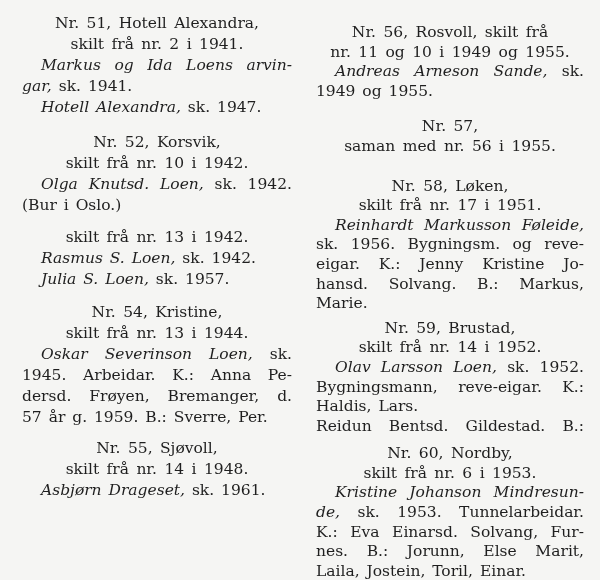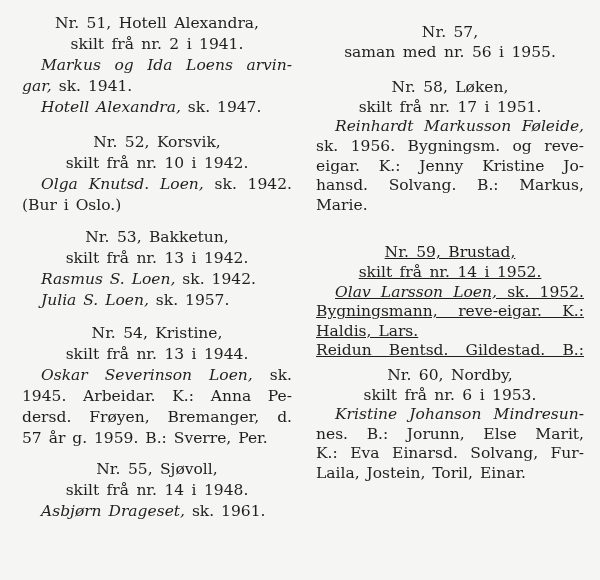--- a/index.html
+++ b/index.html
@@ -36,21 +36,21 @@
     padding-top: 23px;
     line-height: 19.6px;
   }
   .section { }
   
   .col-left  .section:nth-child(2) { margin-top: 14px; }
   .col-left  .section:nth-child(3) { margin-top: 11px; }
   .col-left  .section:nth-child(4) { margin-top: 12px; }
   .col-left  .section:nth-child(5) { margin-top: 10px; }
   .col-right .section:nth-child(2) { margin-top: 16px; }
-  .col-right .section:nth-child(3) { margin-top: 28px; text-decoration: underline; }
+  .col-right .section:nth-child(3) { margin-top: 20px; }
   .col-right .section:nth-child(4) { margin-top: 5px;  }
   .col-right .section:nth-child(5) { margin-top: 8px;  }
   .hline {
     text-align: center;
     word-spacing: 2.5px;
   }
   .line {
     text-align: justify;
     text-align-last: justify;
   }
@@ -76,40 +76,45 @@
         <div class="line last"><span class="seg-italic">gar,</span><span class="seg-roman"> sk. 1941.</span></div>
         <div class="line indent last"><span class="seg-italic">Hotell Alexandra,</span><span class="seg-roman"> sk. 1947.</span></div>
       </div>
       <div class="section">
         <div class="hline">Nr. 52, Korsvik,</div>
         <div class="hline">skilt frå nr. 10 i 1942.</div>
         <div class="line indent"><span class="seg-italic">Olga Knutsd. Loen,</span><span class="seg-roman"> sk. 1942.</span></div>
         <div class="line last"><span class="seg-roman">(Bur i Oslo.)</span></div>
       </div>
       <div class="section">
-        <div class="hline">Nr. 53, Bakketun,</div>
         <div class="hline">skilt frå nr. 13 i 1942.</div>
         <div class="line indent last"><span class="seg-italic">Rasmus S. Loen,</span><span class="seg-roman"> sk. 1942.</span></div>
         <div class="line indent last"><span class="seg-italic">Julia S. Loen,</span><span class="seg-roman"> sk. 1957.</span></div>
       </div>
       <div class="section">
         <div class="hline">Nr. 54, Kristine,</div>
         <div class="hline">skilt frå nr. 13 i 1944.</div>
         <div class="line indent"><span class="seg-italic">Oskar Severinson Loen,</span><span class="seg-roman"> sk.</span></div>
         <div class="line"><span class="seg-roman">1945. Arbeidar. K.: Anna Pe-</span></div>
         <div class="line"><span class="seg-roman">dersd. Frøyen, Bremanger, d.</span></div>
         <div class="line last"><span class="seg-roman">57 år g. 1959. B.: Sverre, Per.</span></div>
       </div>
       <div class="section">
         <div class="hline">Nr. 55, Sjøvoll,</div>
         <div class="hline">skilt frå nr. 14 i 1948.</div>
         <div class="line indent last"><span class="seg-italic">Asbjørn Drageset,</span><span class="seg-roman"> sk. 1961.</span></div>
       </div>
     </div>
   <div class="col col-right">
+      <div class="section">
+        <div class="hline">Nr. 56, Rosvoll, skilt frå</div>
+        <div class="hline">nr. 11 og 10 i 1949 og 1955.</div>
+        <div class="line indent"><span class="seg-italic">Andreas Arneson Sande,</span><span class="seg-roman"> sk.</span></div>
+        <div class="line last"><span class="seg-roman">1949 og 1955.</span></div>
+      </div>
       <div class="section">
         <div class="hline">Nr. 57,</div>
         <div class="hline">saman med nr. 56 i 1955.</div>
       </div>
       <div class="section">
         <div class="hline">Nr. 58, Løken,</div>
         <div class="hline">skilt frå nr. 17 i 1951.</div>
         <div class="line indent"><span class="seg-italic">Reinhardt Markusson Føleide,</span></div>
         <div class="line"><span class="seg-roman">sk. 1956. Bygningsm. og reve-</span></div>
         <div class="line"><span class="seg-roman">eigar. K.: Jenny Kristine Jo-</span></div>
@@ -121,18 +126,19 @@
         <div class="hline">skilt frå nr. 14 i 1952.</div>
         <div class="line indent"><span class="seg-italic">Olav Larsson Loen,</span><span class="seg-roman"> sk. 1952.</span></div>
         <div class="line"><span class="seg-roman">Bygningsmann, reve-eigar. K.:</span></div>
         <div class="line last"><span class="seg-roman">Haldis, Lars.</span></div>
         <div class="line"><span class="seg-roman">Reidun Bentsd. Gildestad. B.:</span></div>
       </div>
       <div class="section">
         <div class="hline">Nr. 60, Nordby,</div>
         <div class="hline">skilt frå nr. 6 i 1953.</div>
         <div class="line indent"><span class="seg-italic">Kristine Johanson Mindresun-</span></div>
+        <div class="line"><span class="seg-italic">de,</span><span class="seg-roman"> sk. 1953. Tunnelarbeidar.</span></div>
+        <div class="line"><span class="seg-roman">K.: Eva Einarsd. Solvang, Fur-</span></div>
         <div class="line"><span class="seg-roman">nes. B.: Jorunn, Else Marit,</span></div>
-        <div class="line"><span class="seg-roman">K.: Eva Einarsd. Solvang, Fur-</span></div>
         <div class="line last"><span class="seg-roman">Laila, Jostein, Toril, Einar.</span></div>
       </div>
     </div>
 </div>
 
 </body></html>

